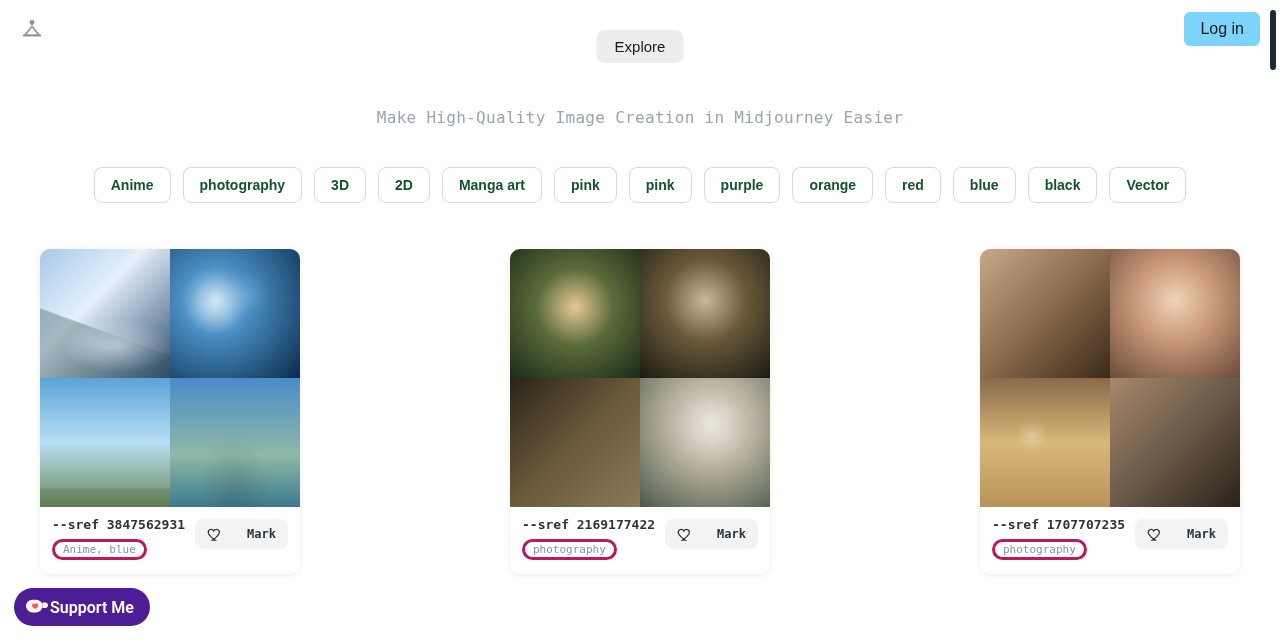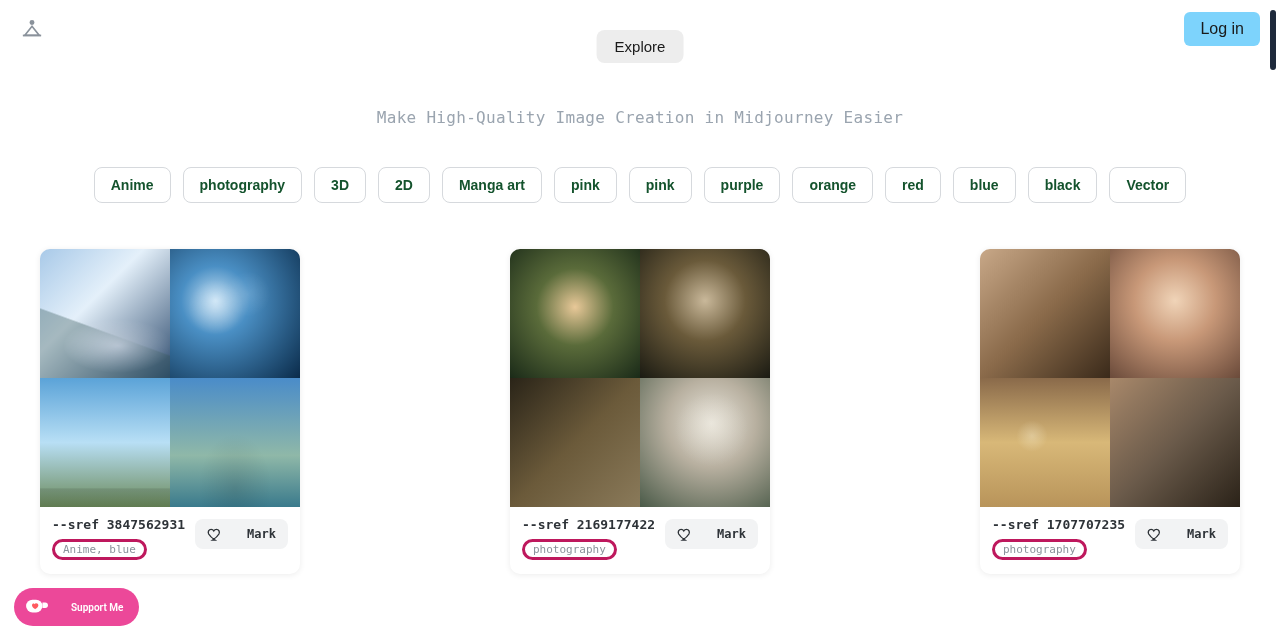--- a/index.html
+++ b/index.html
@@ -19,21 +19,21 @@
 .card { width: 260px; background: #fff; border-radius: 10px; overflow: hidden; box-shadow: 0 1px 6px rgba(0,0,0,0.08); }
 .quad { display: grid; grid-template-columns: 1fr 1fr; grid-template-rows: 1fr 1fr; width: 260px; height: 258px; }
 .cell { width: 100%; height: 100%; position: relative; overflow: hidden; }
 .meta { padding: 10px 12px 14px; display: flex; justify-content: space-between; align-items: flex-start; }
 .sref { font-family: ui-monospace, "SF Mono", Menlo, monospace; font-size: 13px; font-weight: 700; color: #2e3338; }
 .taglist { margin-top: 6px; }
 .badge { display: inline-block; border: 3px solid #be185d; border-radius: 12px; padding: 1px 8px; font-family: ui-monospace, monospace; font-size: 11px; color: #8a929b; }
 .mark-btn { display: flex; align-items: center; gap: 24px; background: #f2f3f4; border: none; padding: 7px 12px; border-radius: 8px; cursor: pointer; margin-top: 2px; }
 .mark-btn span { font-family: ui-monospace, monospace; font-size: 12px; font-weight: 600; color: #2e3338; }
 .heart-icon { width: 16px; height: 16px; }
-.support { position: fixed; bottom: 14px; left: 14px; background: #ec4899; color: #fff; padding: 8px 16px 8px 10px; border-radius: 22px; display: flex; align-items: center; gap: 21px; font-size: 10px; font-weight: 600; cursor: pointer; }
+.support { position: fixed; bottom: 14px; left: 14px; background: #4c1d95; color: #fff; padding: 8px 16px 8px 10px; border-radius: 22px; display: flex; align-items: center; gap: 0; font-size: 16px; font-weight: 600; cursor: pointer; }
 .support .cup { width: 26px; height: 22px; display: flex; align-items: center; justify-content: center; }
 .scrollbar { position: absolute; top: 10px; right: 4px; width: 6px; height: 60px; background: #1e293b; border-radius: 3px; }
 
 
 .img-a1 { background: linear-gradient(135deg,#a8c9e8 0%,#e4f0fa 40%,#2c4a6d 100%); }
 .img-a2 { background: radial-gradient(circle at 35% 40%,#c7e2f5 0%,#4a8fc4 30%,#0a2b4a 100%); }
 .img-a3 { background: linear-gradient(180deg,#5ba3d8 0%,#b8dff5 50%,#6b8a5a 100%); }
 .img-a4 { background: linear-gradient(180deg,#4a8cc9 0%,#8fb8a8 60%,#3a7a8c 100%); }
 .img-b1 { background: radial-gradient(circle at 50% 45%,#e8c898 0%,#5a6b3a 40%,#1a2a18 100%); }
 .img-b2 { background: radial-gradient(circle at 50% 40%,#c9b89a 0%,#6a5a3a 40%,#1a1a12 100%); }

